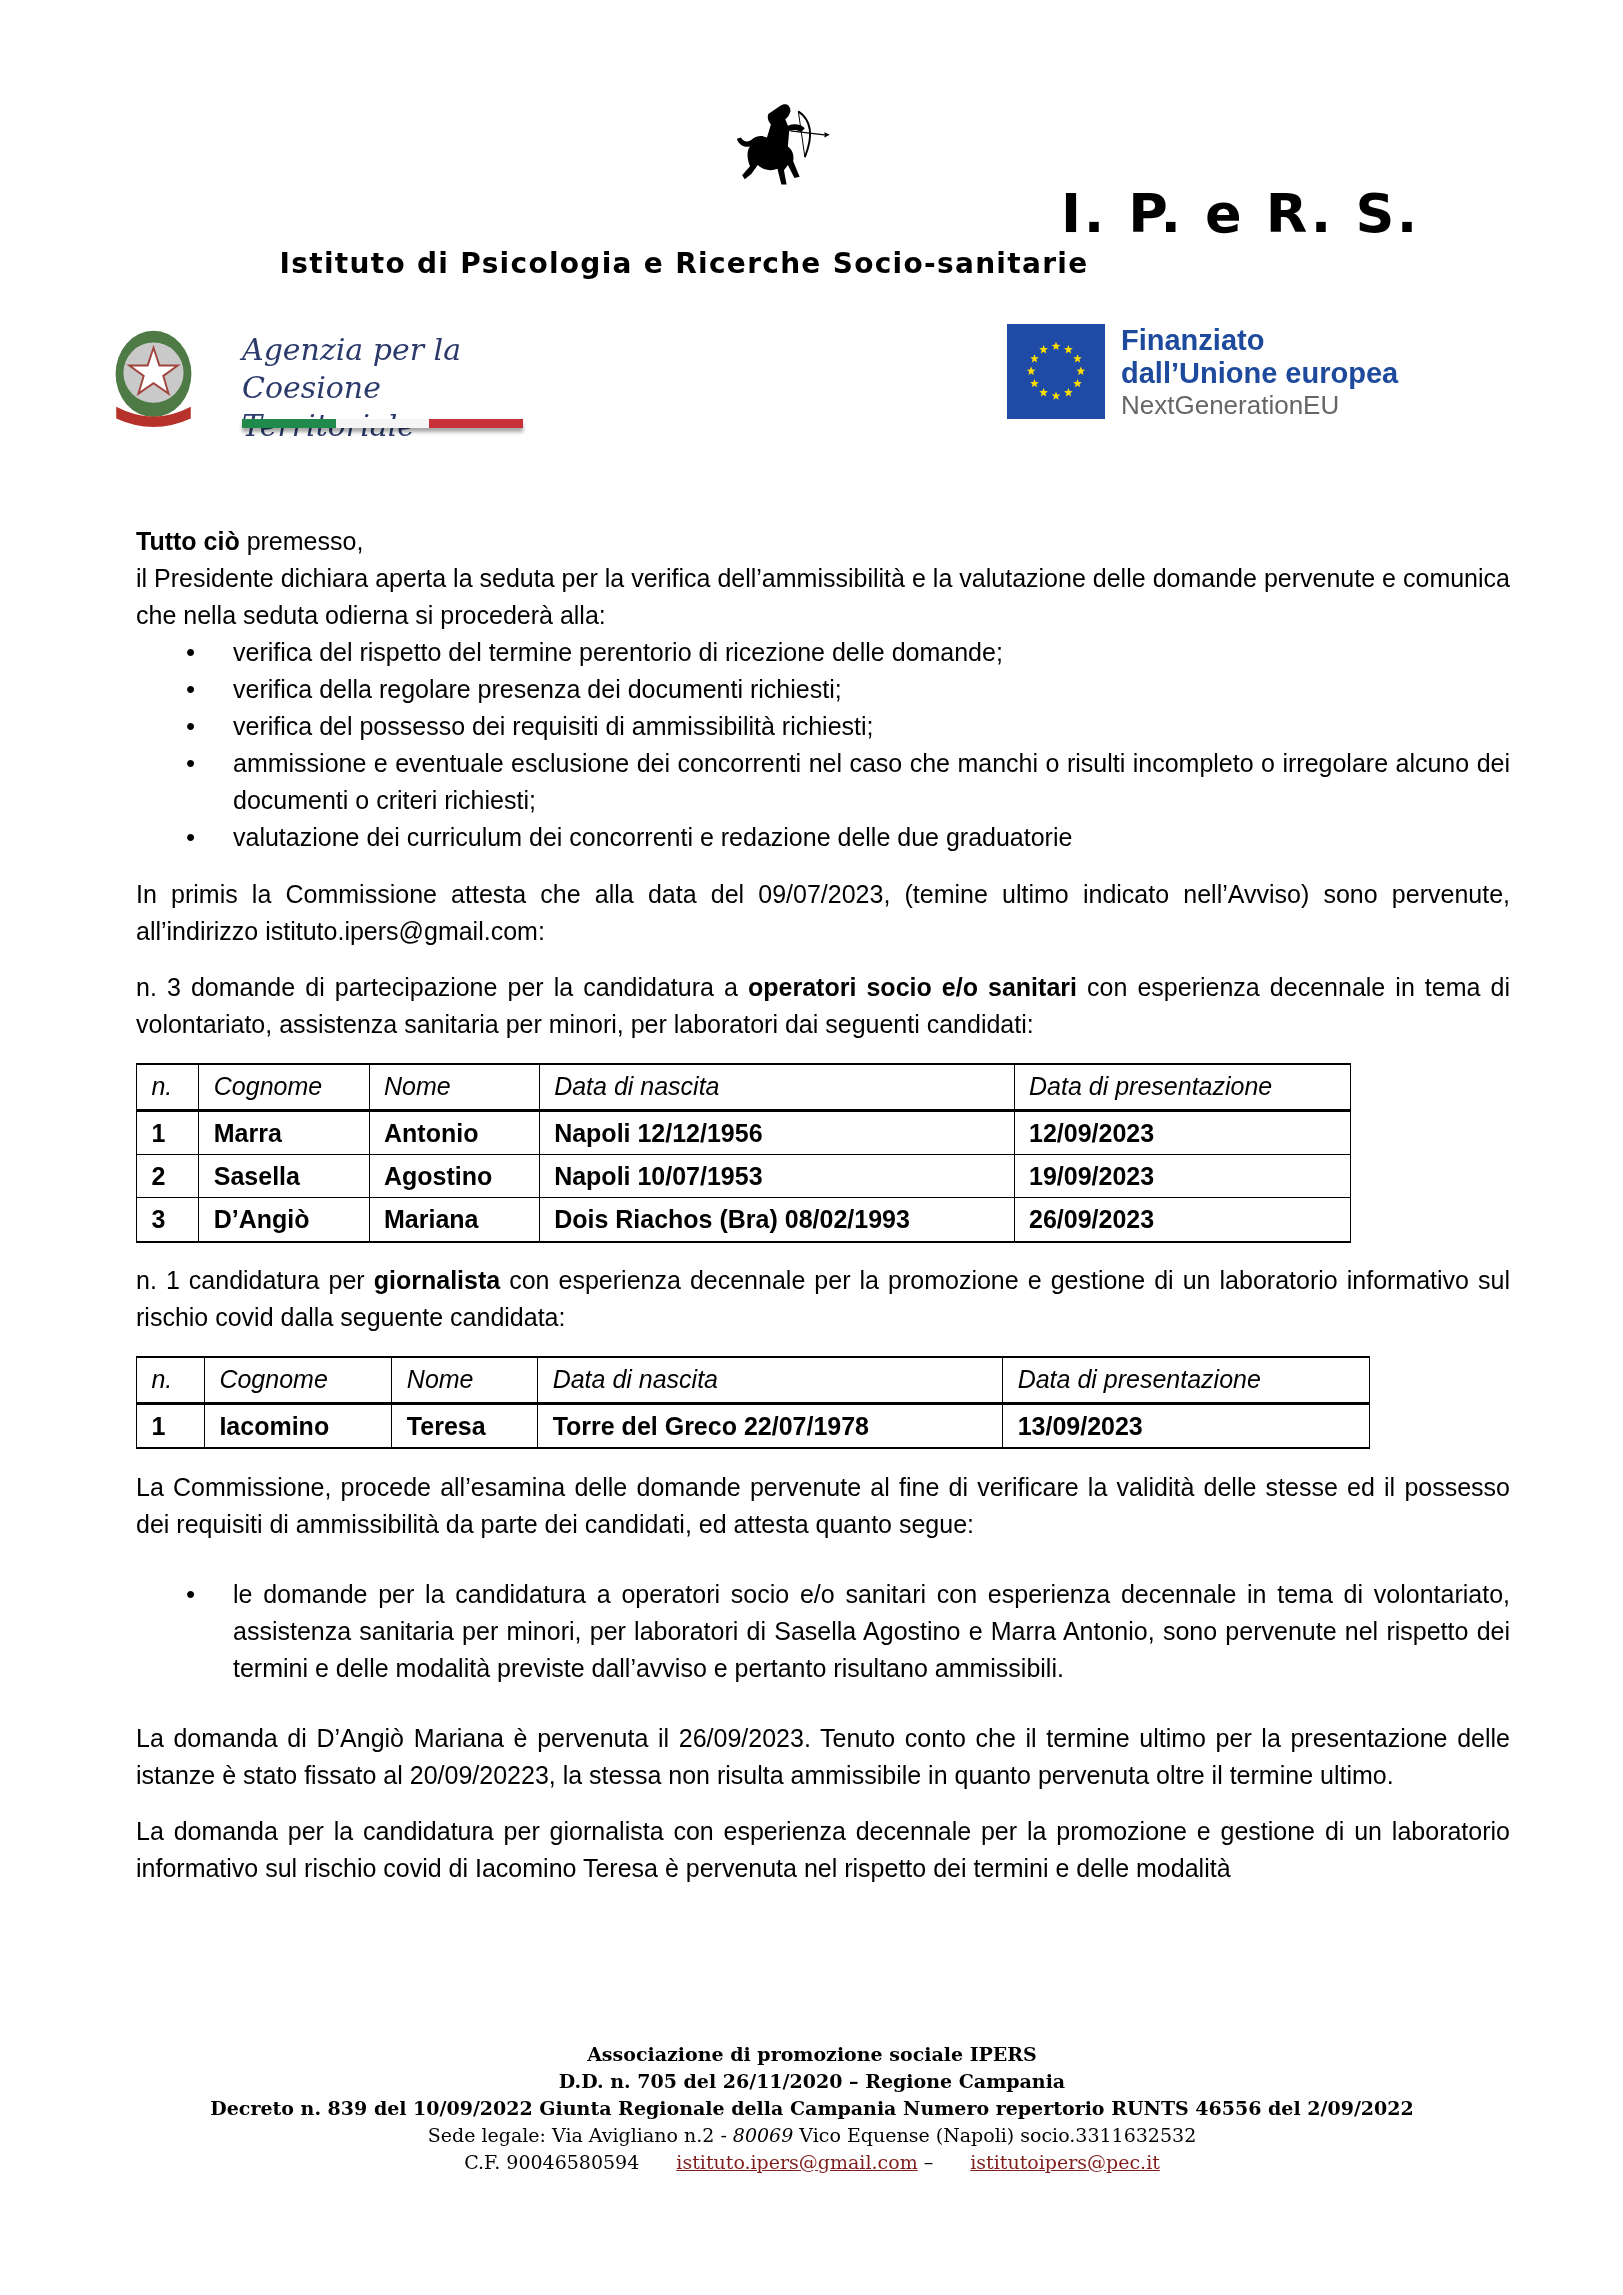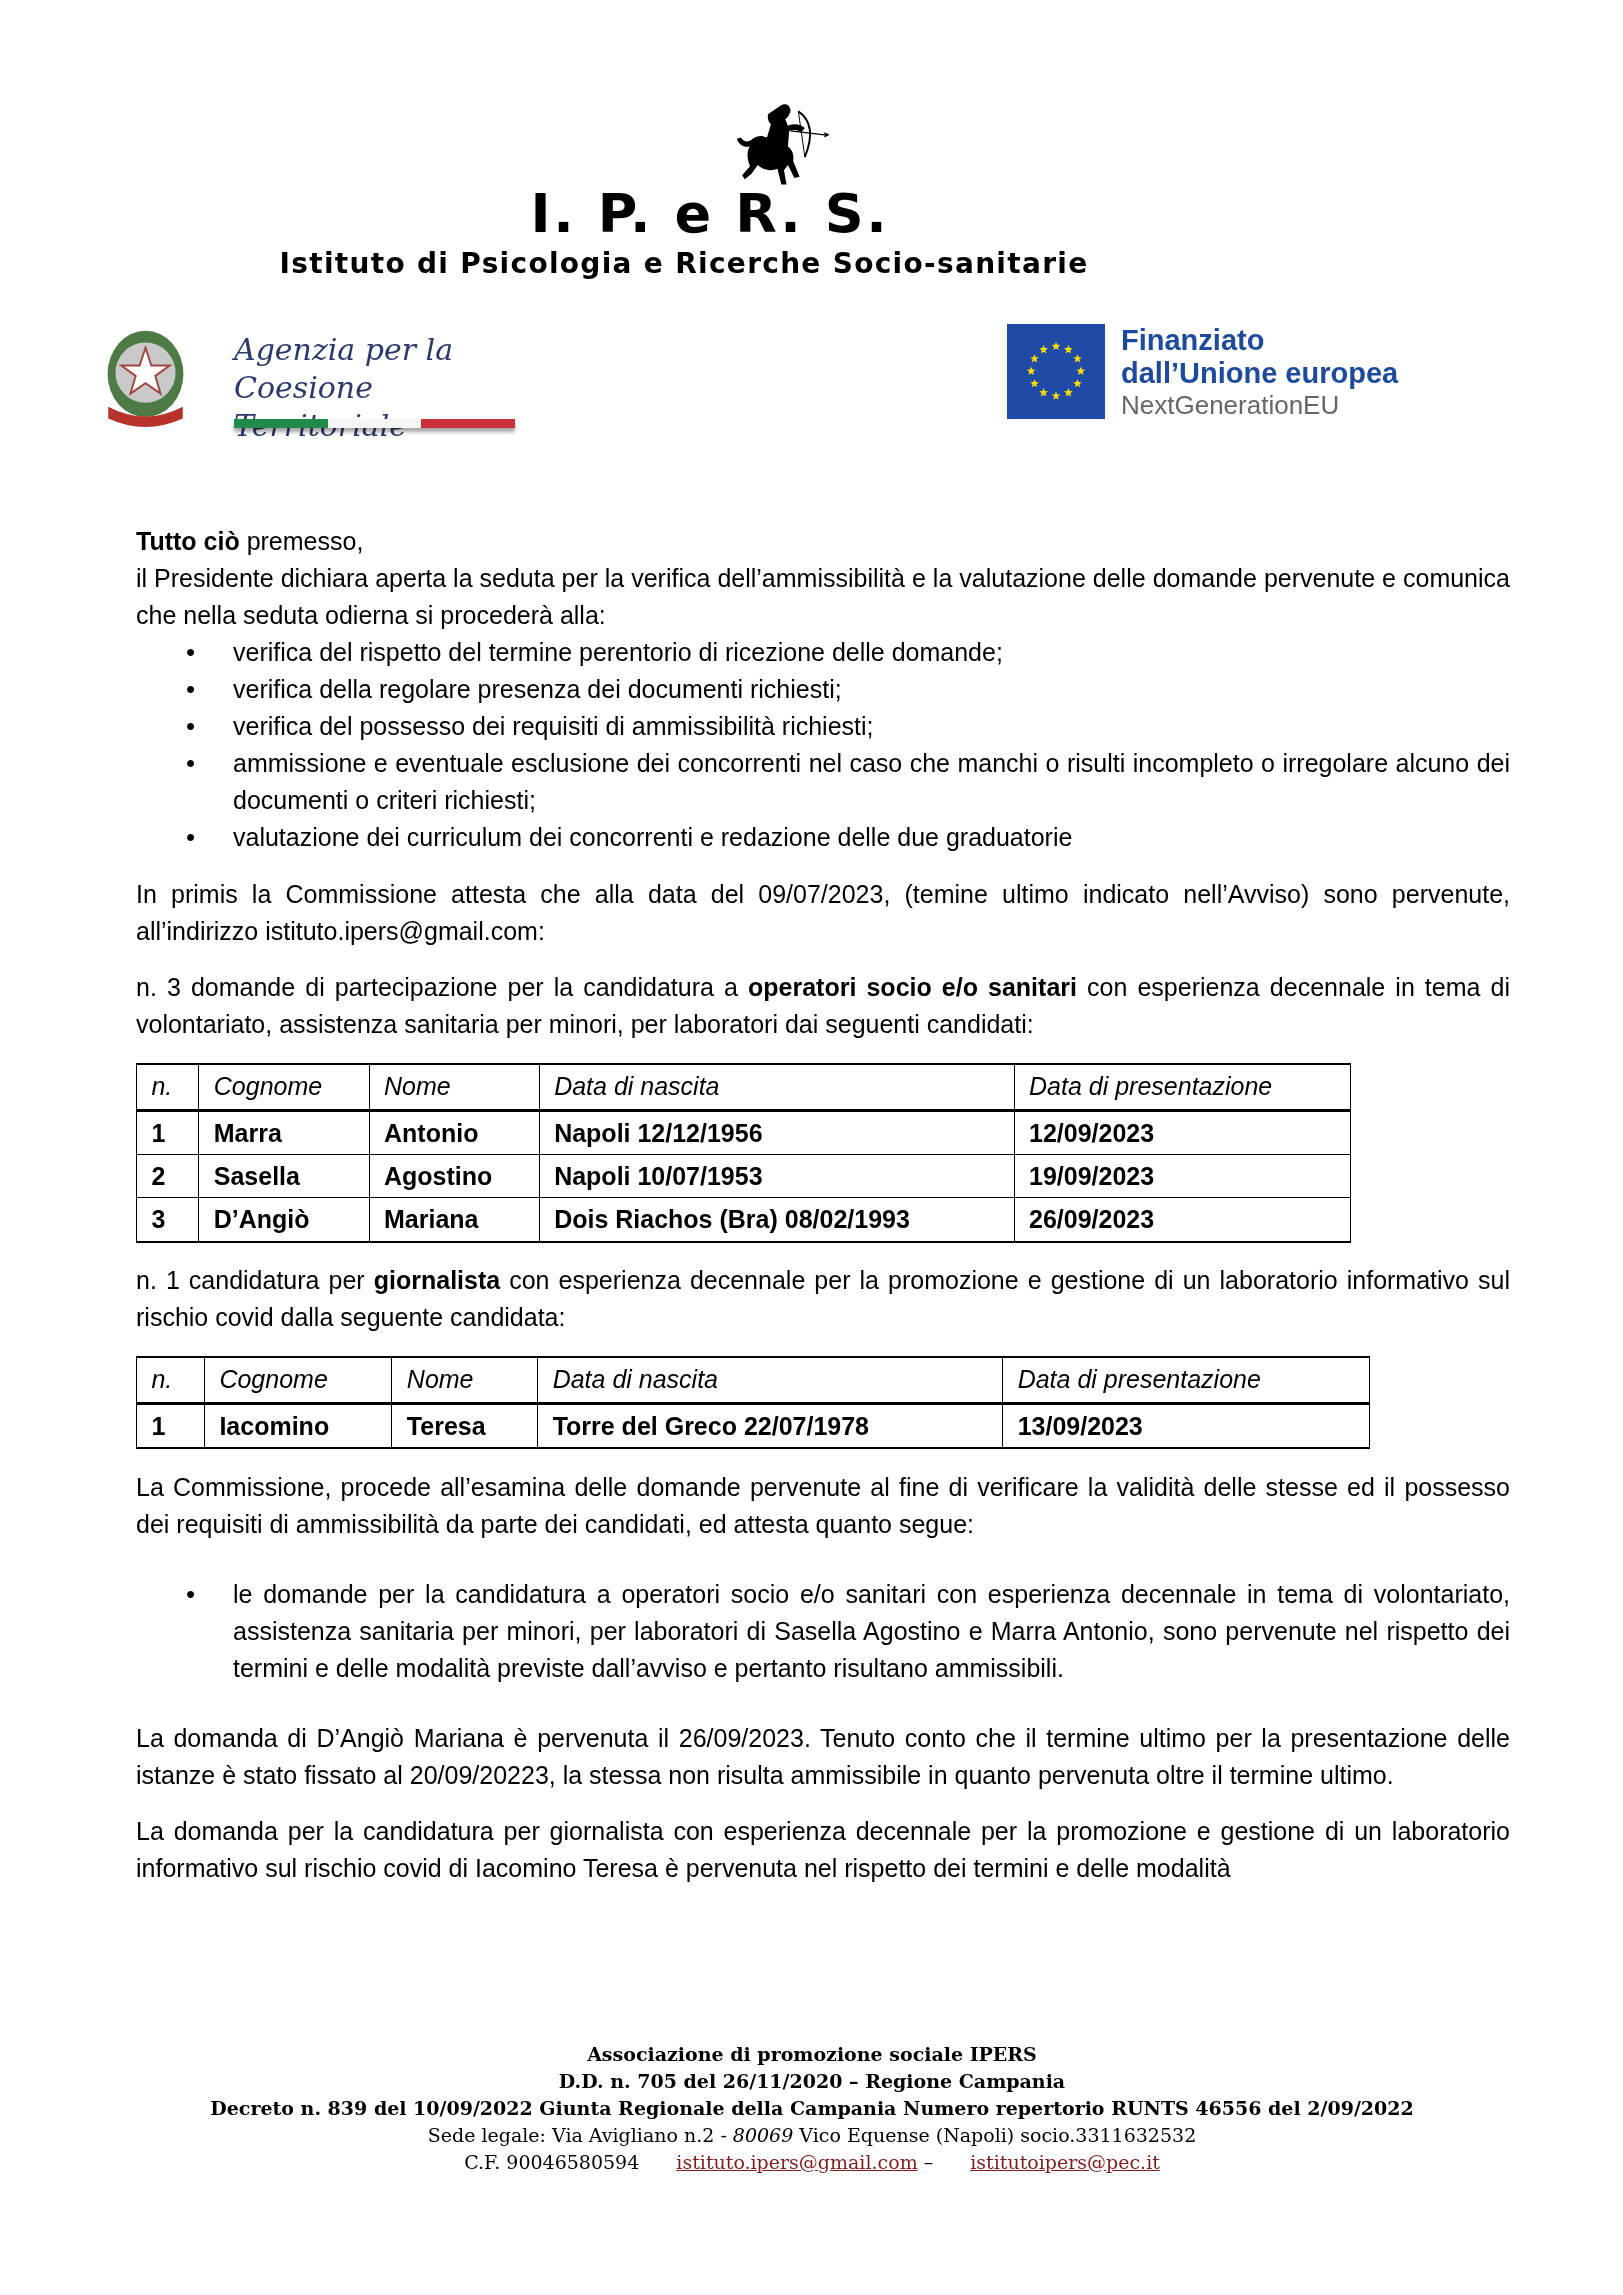--- a/index.html
+++ b/index.html
@@ -2,26 +2,26 @@
 <html style="font-size:10.5px"><head>
 <meta charset="utf-8">
 <style>
   html, body { margin: 0; padding: 0; background: #ffffff; }
   body { width: 1624px; height: 2295px; position: relative; overflow: hidden; color: #000; }
 
   .page { position: absolute; left: 0; top: 0; width: 1624px; height: 2295px; }
 
   
   .centaur { position: absolute; left: 733px; top: 98px; width: 98px; height: 92px; }
-  .org-acronym { position: absolute; left: 0; width: 1420px; top: 182px; text-align: center;
+  .org-acronym { position: absolute; left: 0; width: 1420px; top: 182px; text-align: right;
     font-family: "DejaVu Sans", sans-serif; font-weight: bold; font-size: 54px; letter-spacing: 2.6px; }
   .org-fullname { position: absolute; left: 0; width: 1368px; top: 247px; text-align: center;
     font-family: "DejaVu Sans", sans-serif; font-weight: bold; font-size: 28px; letter-spacing: 1.3px; }
 
-  .logo-left { position: absolute; left: 103px; top: 321px; width: 419px; height: 118px; }
+  .logo-left { position: absolute; left: 111px; top: 321px; width: 419px; height: 118px; }
   .emblem { position: absolute; left: 0; top: 6.5px; width: 85px; height: 105px; }
   .agency-text { position: absolute; left: 131px; top: 9.8px; font-family: "DejaVu Serif", serif;
     font-style: italic; color: #2b3a6b; font-size: 30px; line-height: 38px; }
   .tricolor { position: absolute; left: 131px; top: 98px; width: 281px; height: 9.2px; display: flex;
     box-shadow: 0 3.9px 3.9px rgba(0,0,0,0.35); }
   .tricolor span { flex: 1; }
 
   .logo-right { position: absolute; left: 1007px; top: 324px; width: 497px; height: 98px; padding-left: 12px; }
   .eu-flag { position: absolute; left: 0; top: 0; width: 98px; height: 95px; background: #1f4ba7; }
   .eu-text { position: absolute; left: 114px; top: 0; font-family: "Liberation Sans", sans-serif; }

